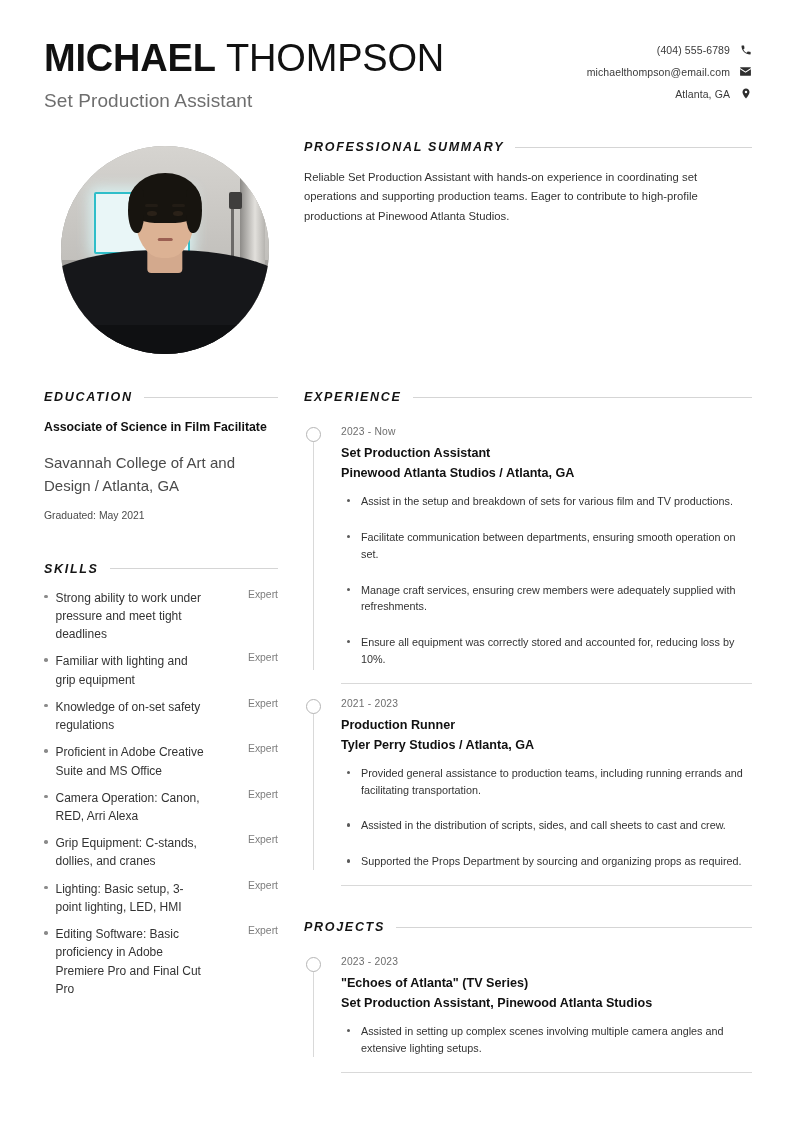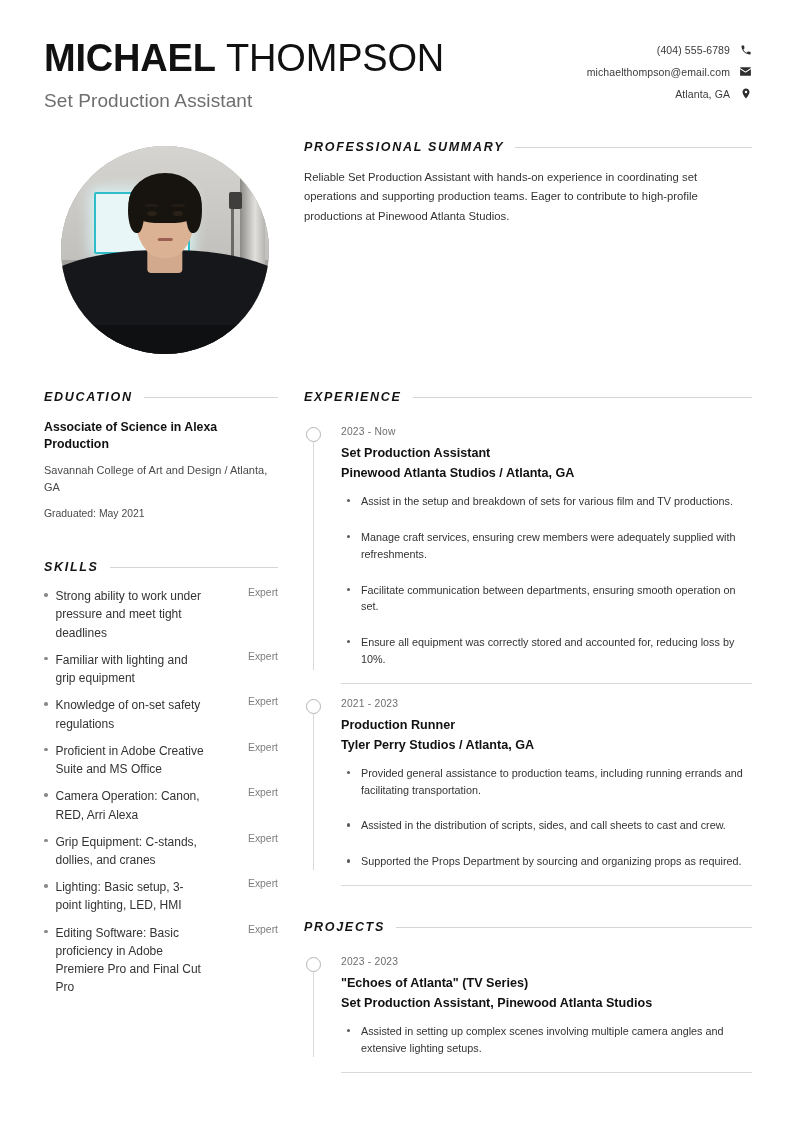--- a/index.html
+++ b/index.html
@@ -276,22 +276,22 @@
 
   
   .edu-entry { margin-top: 15px; }
   .edu-degree {
     font-size: 12.3px;
     font-weight: 700;
     color: #111111;
     line-height: 1.38;
   }
   .edu-school {
-    margin-top: 9px;
-    font-size: 11px;
+    margin-top: 15px;
+    font-size: 15px;
     color: #4a4a4a;
     line-height: 1.55;
   }
   .edu-grad {
     margin-top: 10px;
     font-size: 10.4px;
     color: #4a4a4a;
     line-height: 1.55;
   }
 
@@ -488,21 +488,21 @@
   <div class="body-cols">
 
     <div class="left-col">
 
       <div class="sec-head">
         <span class="label">EDUCATION</span>
         <span class="rule"></span>
       </div>
 
       <div class="edu-entry">
-        <div class="edu-degree">Associate of Science in Alexa Production</div>
+        <div class="edu-degree">Associate of Science in Film Facilitate</div>
         <div class="edu-school">Savannah College of Art and Design / Atlanta, GA</div>
         <div class="edu-grad">Graduated: May 2021</div>
       </div>
 
       <div class="sec-head skills-head">
         <span class="label">SKILLS</span>
         <span class="rule"></span>
       </div>
 
       <div class="skills-list">
@@ -575,22 +575,22 @@
       <div class="timeline">
 
         <div class="tl-entry">
           <span class="marker"></span>
           <span class="line"></span>
           <div class="tl-date">2023 - Now</div>
           <div class="tl-role">Set Production Assistant</div>
           <div class="tl-org">Pinewood Atlanta Studios / Atlanta, GA</div>
           <ul class="tl-bullets">
             <li><span class="bdot"></span><span>Assist in the setup and breakdown of sets for various film and TV productions.</span></li>
+            <li><span class="bdot"></span><span>Facilitate communication between departments, ensuring smooth operation on set.</span></li>
             <li><span class="bdot"></span><span>Manage craft services, ensuring crew members were adequately supplied with refreshments.</span></li>
-            <li><span class="bdot"></span><span>Facilitate communication between departments, ensuring smooth operation on set.</span></li>
             <li><span class="bdot"></span><span>Ensure all equipment was correctly stored and accounted for, reducing loss by 10%.</span></li>
           </ul>
         </div>
         <div class="tl-div"></div>
 
         <div class="tl-entry last">
           <span class="marker"></span>
           <span class="line"></span>
           <div class="tl-date">2021 - 2023</div>
           <div class="tl-role">Production Runner</div>

